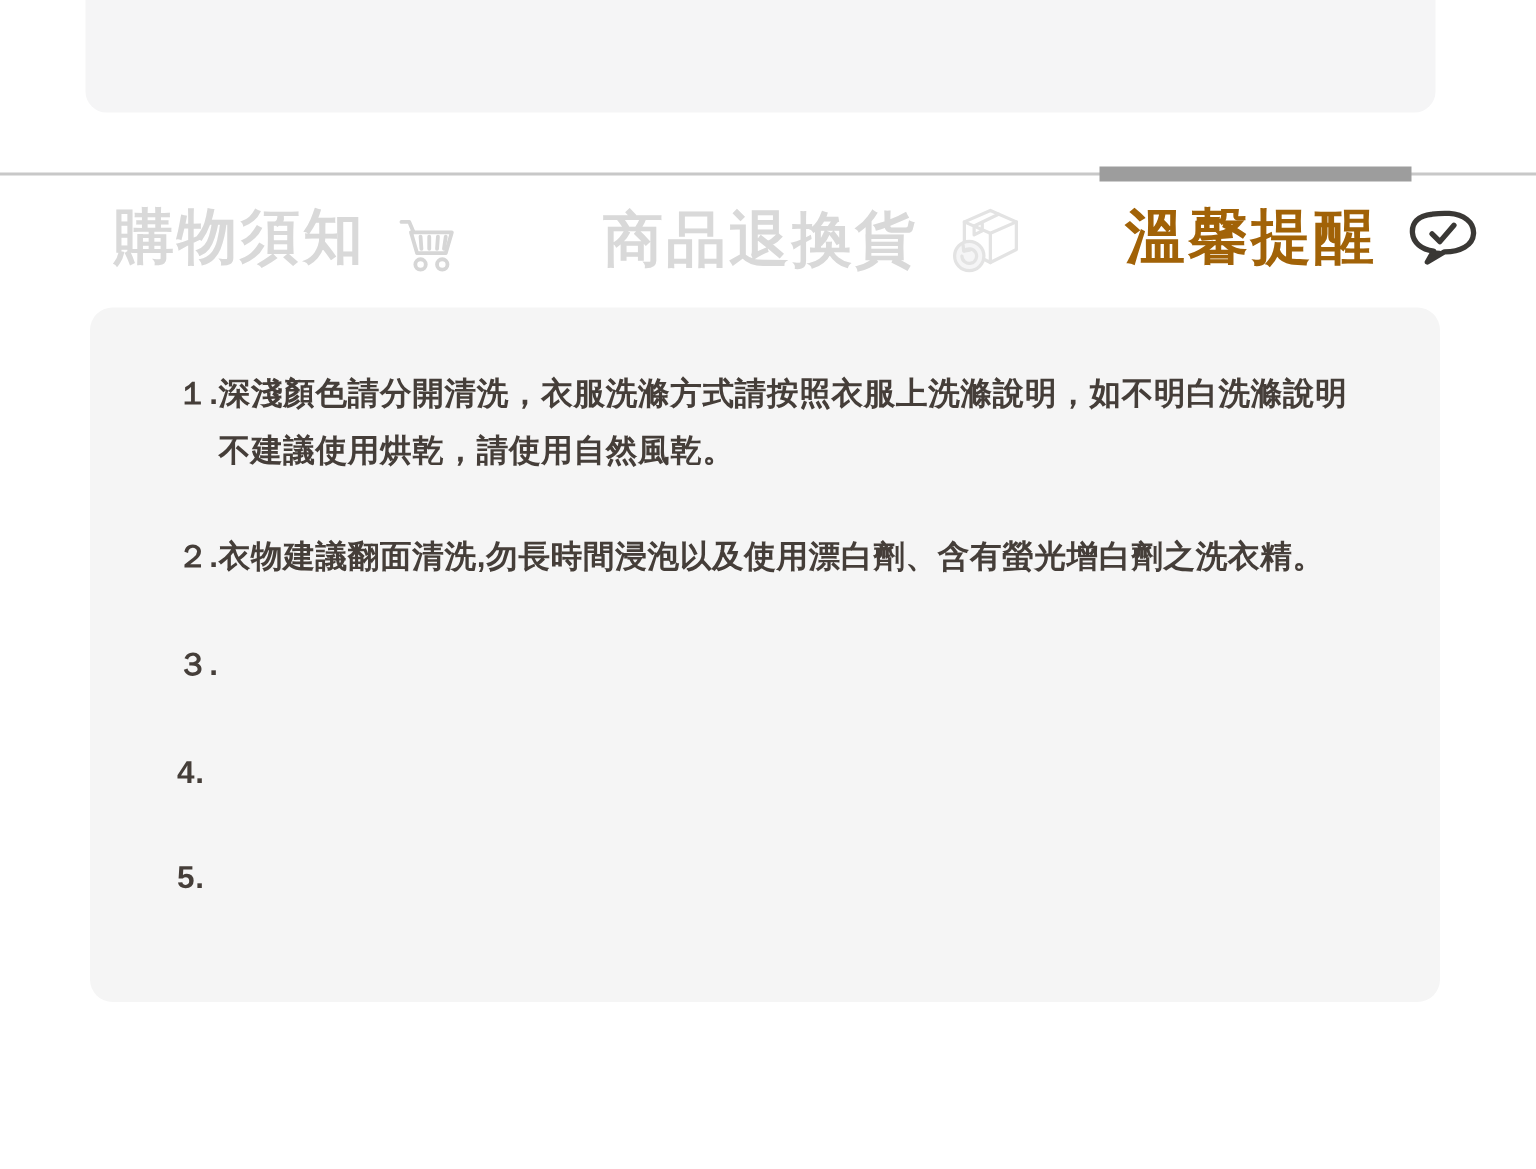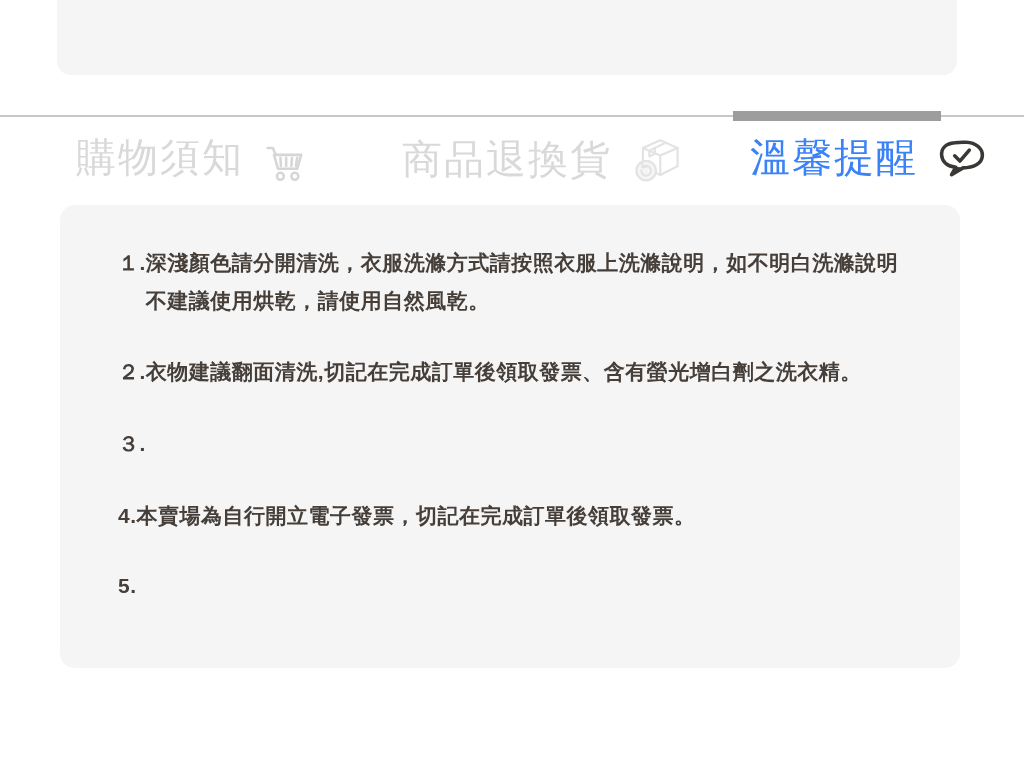--- a/index.html
+++ b/index.html
@@ -40,28 +40,28 @@
   }
 
   
   .tab {
     position: absolute;
     top: 130px;
     display: flex;
     align-items: center;
     gap: 20px;
     font-size: 40px;
-    font-weight: normal;
+    font-weight: bold;
     letter-spacing: 2px;
     color: #d9d9d9;
     cursor: pointer;
     white-space: nowrap;
   }
   .tab.inactive { color: #d9d9d9; }
-  .tab.active   { color: #3b82f6; }
+  .tab.active   { color: #a16207; }
   .tab-1 { left: 76px; }
   .tab-2 { left: 402px; }
   .tab-3 { left: 750px; }
   .tab .icon { display: inline-flex; flex: 0 0 auto; }
   .tab-1 .icon { margin-top: 10px; }
   .tab-2 .icon { margin-top: 6px; }
   .tab-3 .icon { margin-top: 2px; }
 
   
   .notice-panel {
@@ -147,29 +147,28 @@
   <div class="notice-panel"></div>
 
   <div class="notice-item notice-1">
     <span class="num">１.</span>
     <span class="txt">深淺顏色請分開清洗，衣服洗滌方式請按照衣服上洗滌說明，如不明白洗滌說明
 不建議使用烘乾，請使用自然風乾。</span>
   </div>
 
   <div class="notice-item notice-2">
     <span class="num">２.</span>
-    <span class="txt">衣物建議翻面清洗,切記在完成訂單後領取發票、含有螢光增白劑之洗衣精。</span>
+    <span class="txt">衣物建議翻面清洗,勿長時間浸泡以及使用漂白劑、含有螢光增白劑之洗衣精。</span>
   </div>
 
   <div class="notice-item notice-3">
     <span class="num">３.</span>
   </div>
 
   <div class="notice-item notice-4">
     <span class="num">4.</span>
-    <span class="txt">本賣場為自行開立電子發票，切記在完成訂單後領取發票。</span>
   </div>
 
   <div class="notice-item notice-5">
     <span class="num">5.</span>
   </div>
 
 </div>
 
 </body></html>

